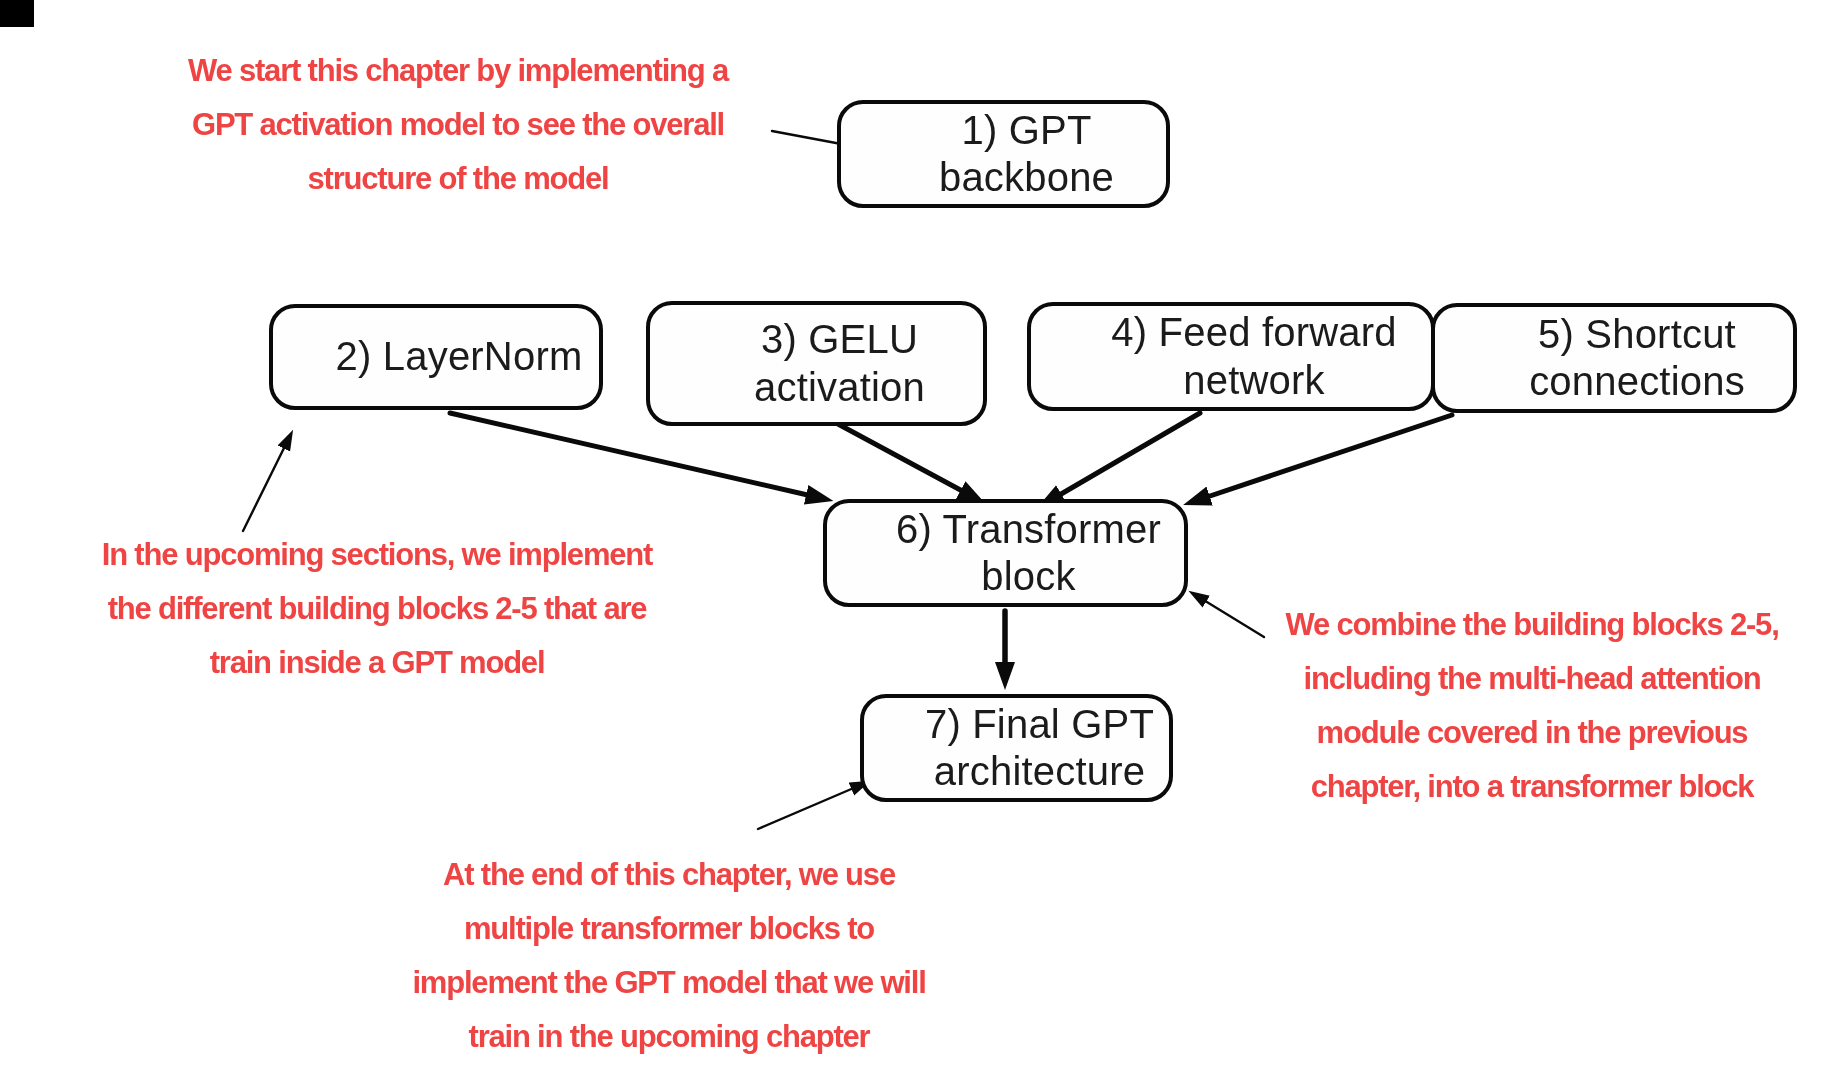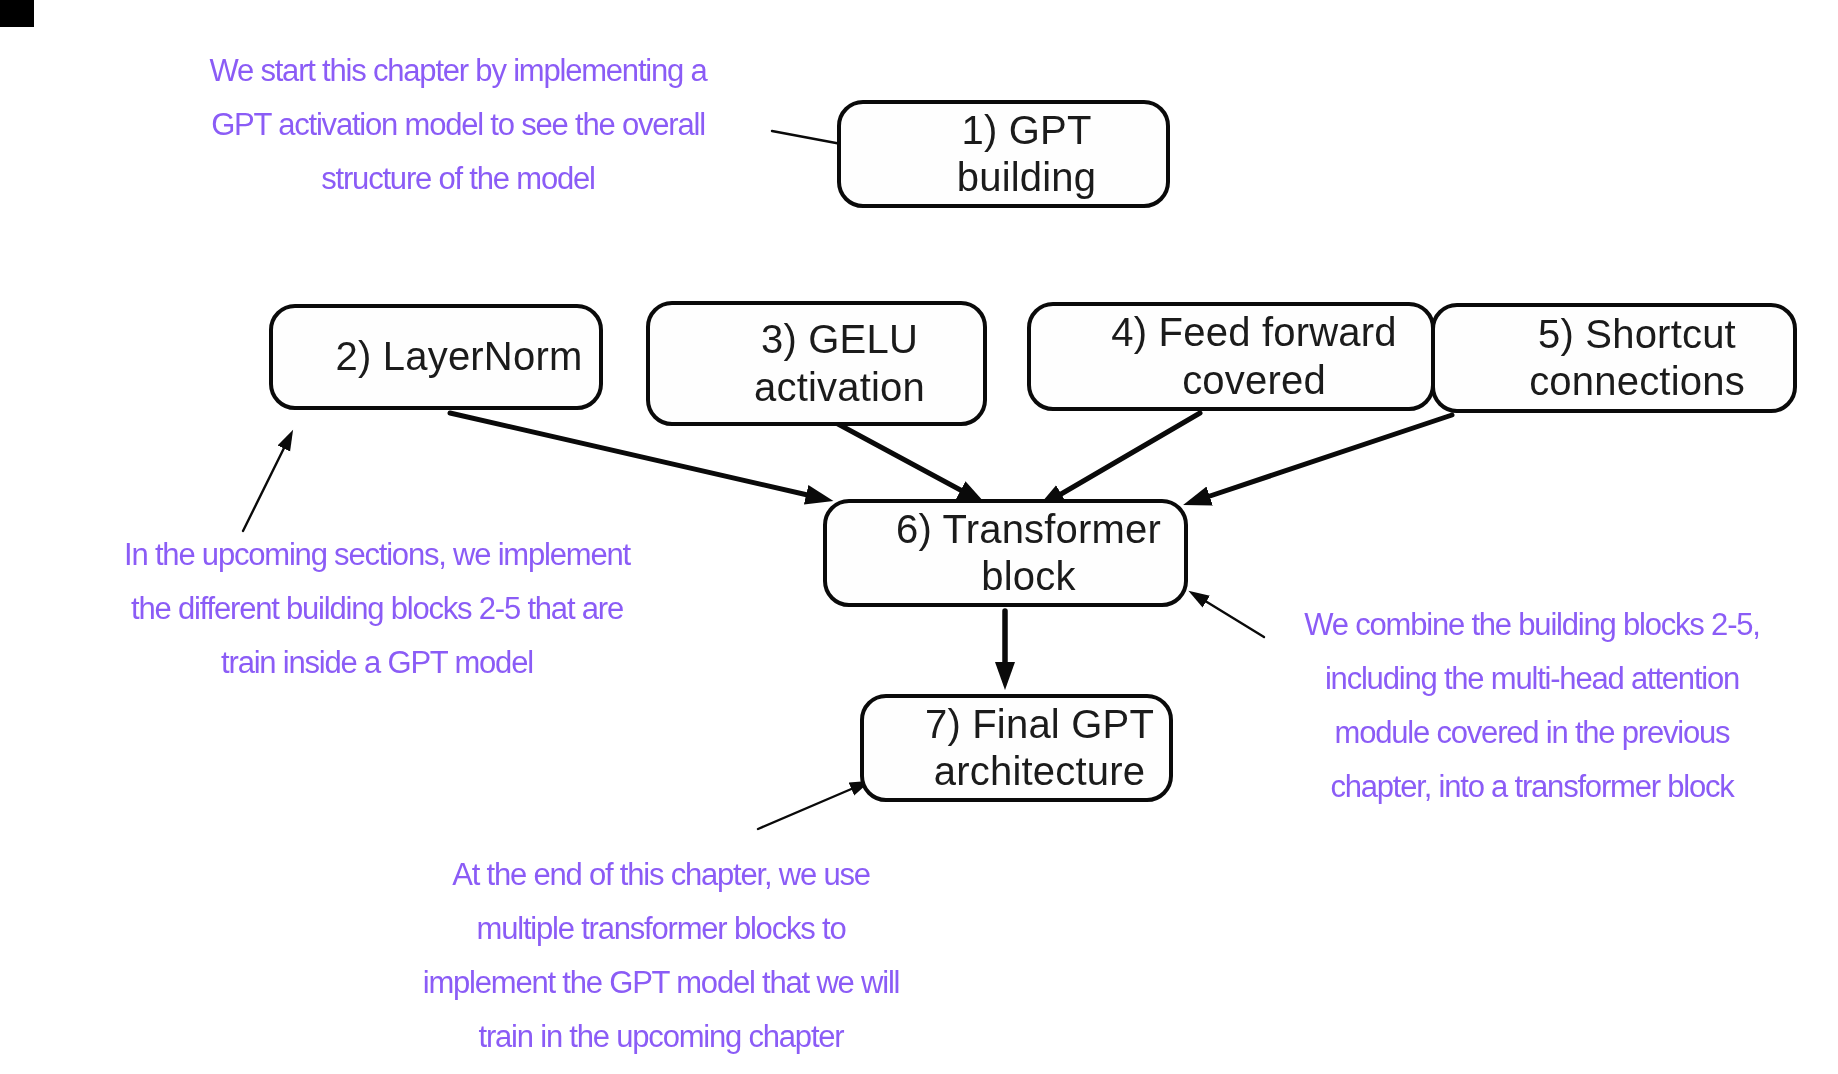--- a/index.html
+++ b/index.html
@@ -17,24 +17,24 @@
     background:#fefefe;
     display:flex;flex-direction:column;justify-content:center;align-items:center;
     font-size:40px;line-height:1.18;color:#1b1b1b;
     text-align:center;letter-spacing:0.2px;
     box-sizing:border-box;
     padding-left:46px;
   }
   .ann{
     position:absolute;
     text-align:center;
-    font-weight:normal;
+    font-weight:bold;
     font-size:31px;line-height:54px;
     letter-spacing:-1.2px;
-    color:#8b5cf6;
+    color:#ef4444;
   }
   .corner-artifact{
     position:absolute;left:0;top:0;width:34px;height:27px;background:#000;
   }
 </style>
 </head>
 <body>
 
 <div class="stage">
 
@@ -55,35 +55,35 @@
     <line x1="1005" y1="611" x2="1005" y2="668" stroke="#0a0a0a" stroke-width="5.5" stroke-linecap="round" marker-end="url(#head-big)"></line>
 
     <line x1="772" y1="131" x2="852" y2="146" stroke="#0a0a0a" stroke-width="2.4" stroke-linecap="round" marker-end="url(#head-small)"></line>
     <line x1="243" y1="531" x2="286" y2="444" stroke="#0a0a0a" stroke-width="2.4" stroke-linecap="round" marker-end="url(#head-small)"></line>
     <line x1="1264" y1="637" x2="1202" y2="599" stroke="#0a0a0a" stroke-width="2.4" stroke-linecap="round" marker-end="url(#head-small)"></line>
     <line x1="758" y1="829" x2="856" y2="787" stroke="#0a0a0a" stroke-width="2.4" stroke-linecap="round" marker-end="url(#head-small)"></line>
   </svg>
 
   <div class="box" style="left:837px;top:100px;width:333px;height:108px">
       <div>1) GPT</div>
-      <div>building</div>
+      <div>backbone</div>
     </div>
 
   <div class="box" style="left:269px;top:304px;width:334px;height:106px">
       <div>2) LayerNorm</div>
     </div>
 
   <div class="box" style="left:646px;top:301px;width:341px;height:125px">
       <div>3) GELU</div>
       <div>activation</div>
     </div>
 
   <div class="box" style="left:1027px;top:302px;width:408px;height:109px">
       <div>4) Feed forward</div>
-      <div>covered</div>
+      <div>network</div>
     </div>
 
   <div class="box" style="left:1431px;top:303px;width:366px;height:110px">
       <div>5) Shortcut</div>
       <div>connections</div>
     </div>
 
   <div class="box" style="left:823px;top:499px;width:365px;height:108px">
       <div>6) Transformer</div>
       <div>block</div>
@@ -106,21 +106,21 @@
       <div>train inside a GPT model</div>
     </div>
 
   <div class="ann" style="left:1202px;top:598px;width:660px">
       <div>We combine the building blocks 2-5,</div>
       <div>including the multi-head attention</div>
       <div>module covered in the previous</div>
       <div>chapter, into a transformer block</div>
     </div>
 
-  <div class="ann" style="left:341px;top:848px;width:640px">
+  <div class="ann" style="left:349px;top:848px;width:640px">
       <div>At the end of this chapter, we use</div>
       <div>multiple transformer blocks to</div>
       <div>implement the GPT model that we will</div>
       <div>train in the upcoming chapter</div>
     </div>
 
   <div class="corner-artifact"></div>
 </div>
 
 </body></html>

